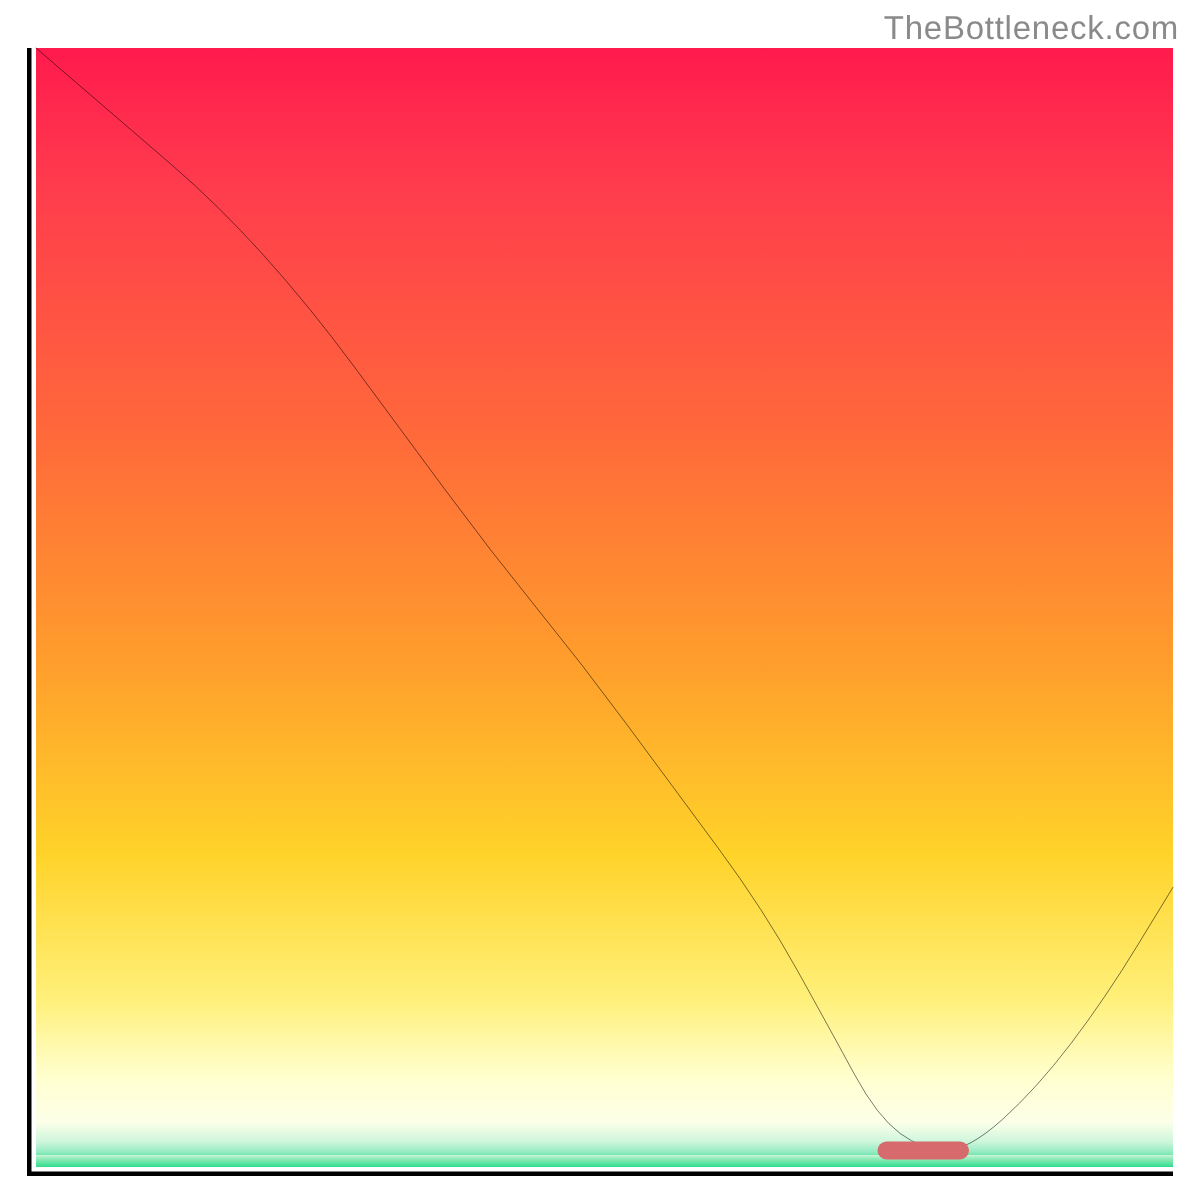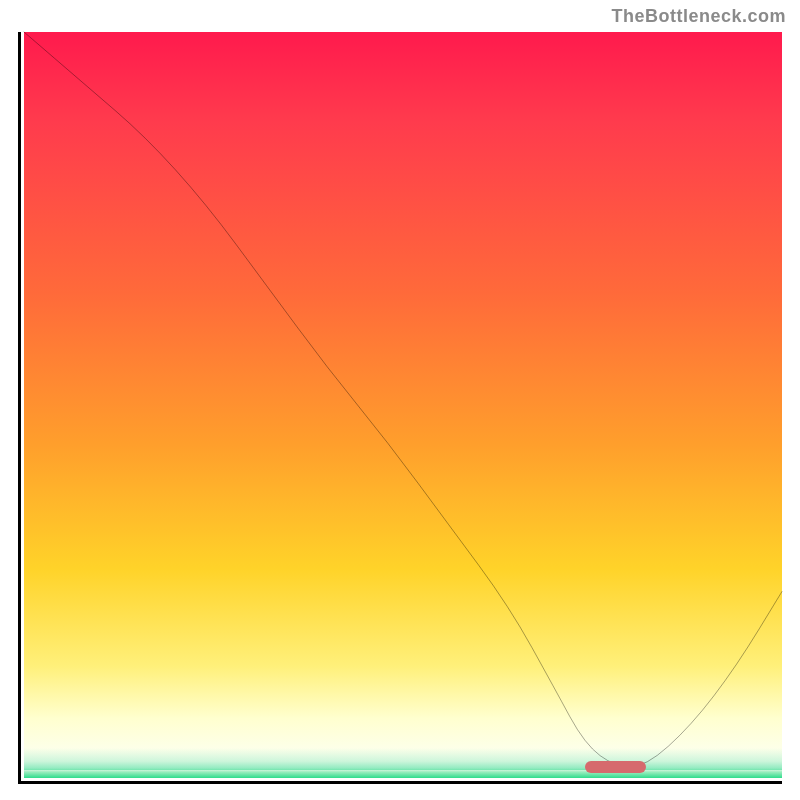--- a/index.html
+++ b/index.html
@@ -12,22 +12,22 @@
   }
   .wrap {
     position: relative;
     width: 800px;
     height: 800px;
   }
   .watermark {
     position: absolute;
     top: 6px;
     right: 14px;
-    font-size: 18px;
-    font-weight: 700;
+    font-size: 22px;
+    font-weight: 400;
     color: #8a8a8a;
     letter-spacing: 0.5px;
   }
   .plot-frame {
     position: absolute;
     left: 18px;
     top: 32px;
     width: 764px;
     height: 752px;
     border-left: 3px solid #000;

